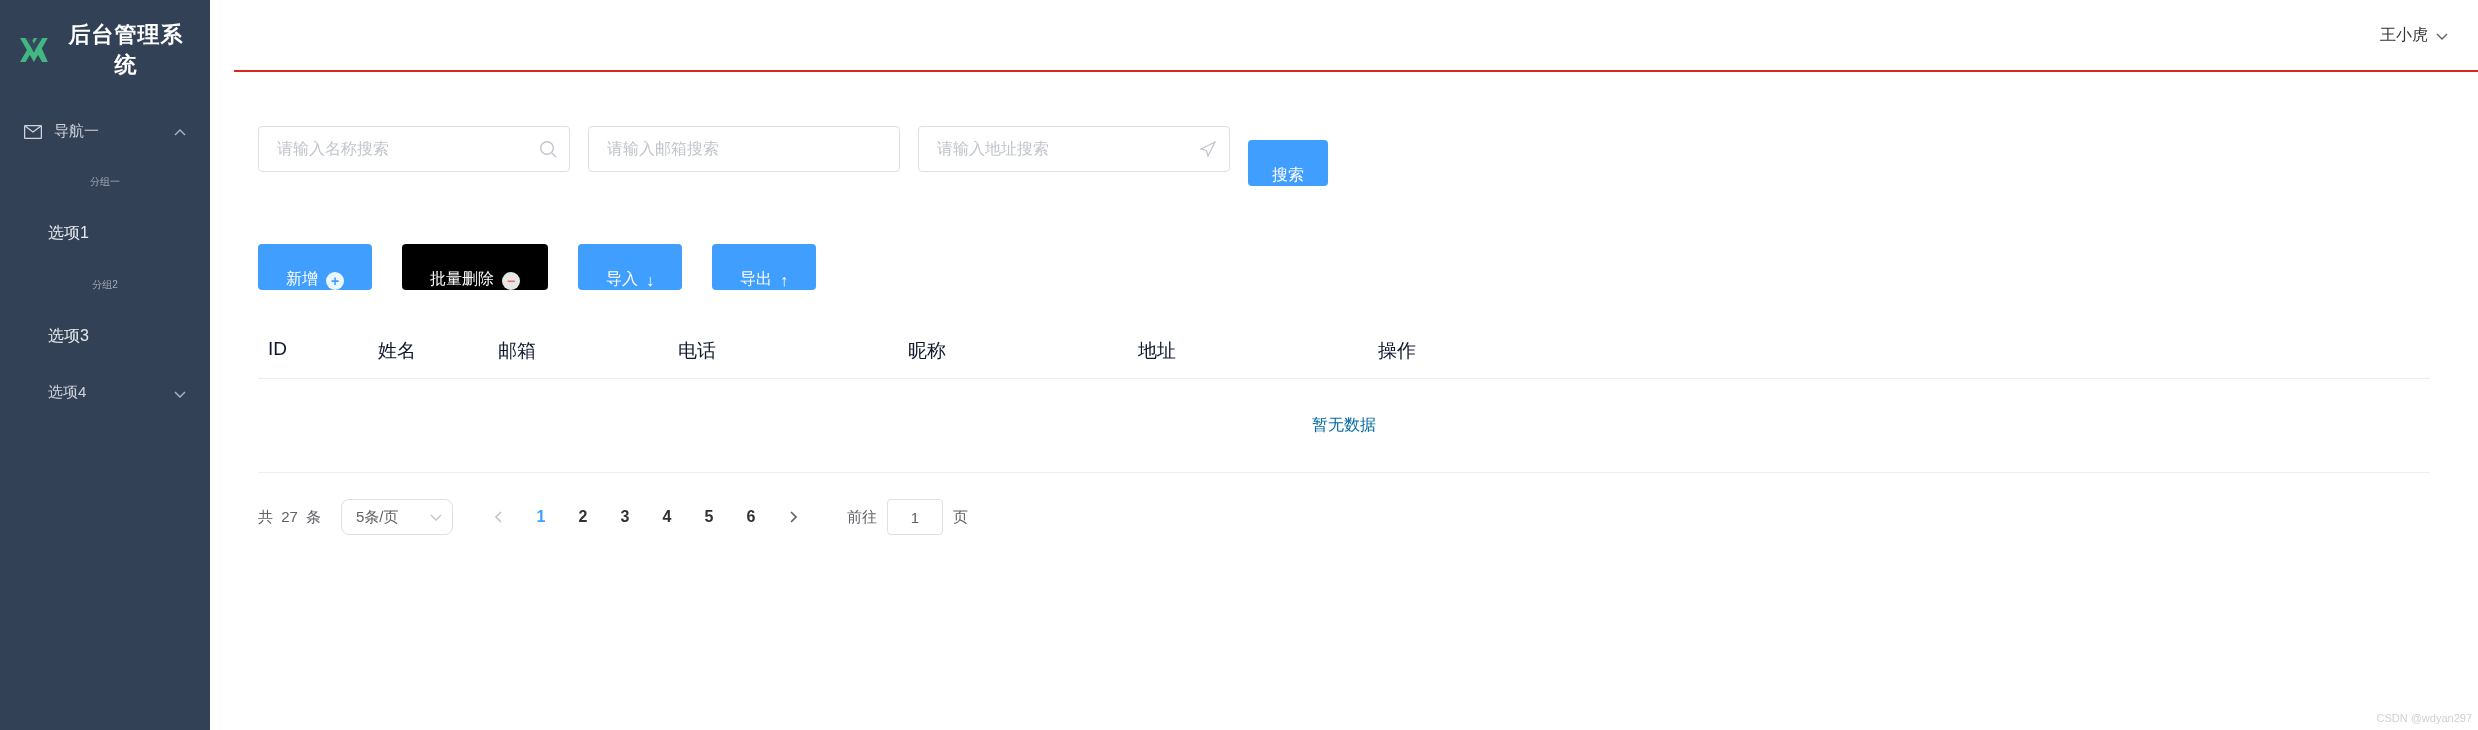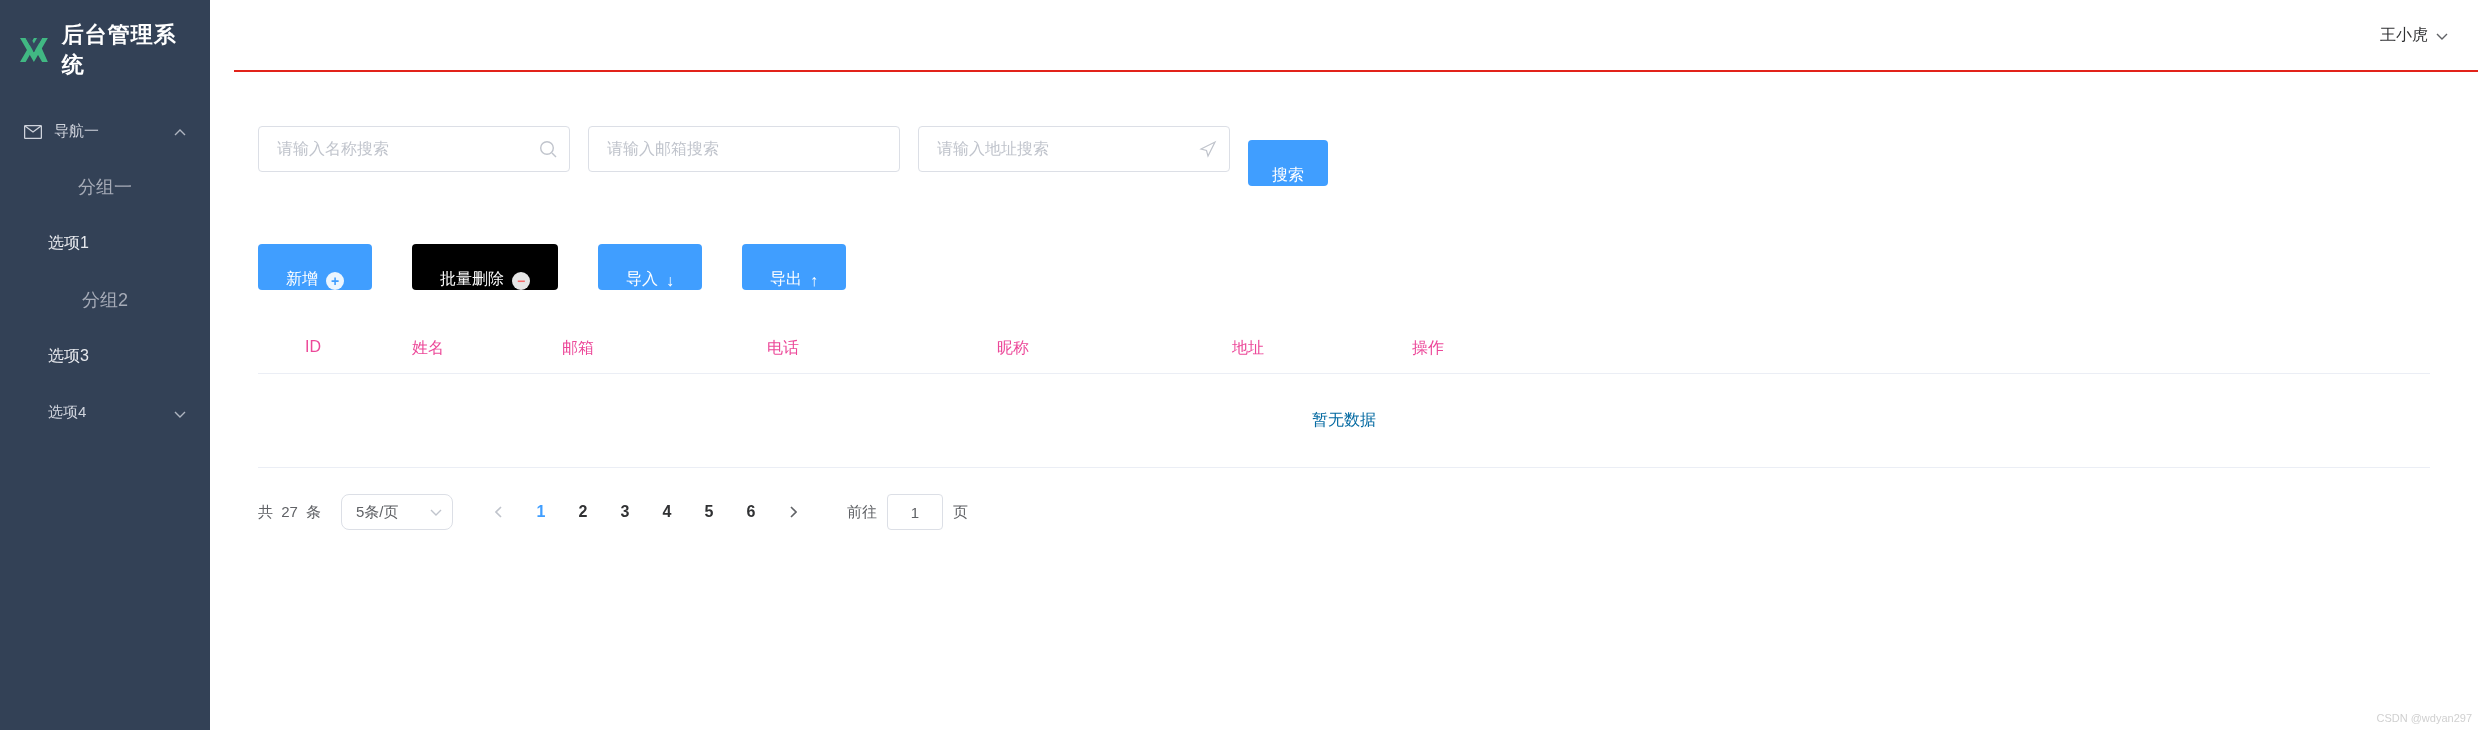--- a/index.html
+++ b/index.html
@@ -1,49 +1,49 @@
 <!DOCTYPE html>
 <html><head>
 <meta charset="utf-8">
 <style>
 *{box-sizing:border-box;margin:0;padding:0;}
 body{font-family:-apple-system,BlinkMacSystemFont,"Helvetica Neue",Arial,"Microsoft YaHei",sans-serif;font-size:14px;color:#606266;background:#fff;}
 .layout{display:flex;width:2478px;height:730px;overflow:hidden;}
 .sidebar{width:210px;background:#334156;color:#fff;flex-shrink:0;display:flex;flex-direction:column;}
-.logo{display:flex;align-items:center;padding:20px 20px 24px 20px;}
+.logo{display:flex;align-items:center;padding:20px 20px 24px 20px;text-align:center;}
 .logo svg{width:30px;height:26px;margin-right:14px;}
 .logo-text{color:#fff;font-size:22px;font-weight:700;letter-spacing:1px;}
 .menu{flex:1;overflow:hidden;}
 .menu-group{display:flex;align-items:center;padding:18px 24px;cursor:pointer;font-size:15px;color:#cfd3dc;}
 .menu-group .icon{margin-right:12px;display:inline-flex;}
 .menu-group .label{flex:1;}
 .menu-group .chev{opacity:.8;}
-.menu-sub{padding:16px 0;text-align:center;font-size:18px;color:#a6abb7;}
+.menu-sub{padding:16px 0;text-align:center;font-size:10px;color:#a6abb7;}
 .menu-item{padding:18px 0 18px 48px;font-size:16px;color:#e8eaee;cursor:pointer;}
 .main{flex:1;display:flex;flex-direction:column;}
 .topbar{height:72px;border-bottom:2px solid #e2231a;display:flex;align-items:center;justify-content:flex-end;padding:0 30px;margin-left:24px;}
 .user{display:flex;align-items:center;font-size:16px;color:#303133;cursor:pointer;}
 .user .caret{margin-left:8px;}
 .content{padding:40px 48px 0 48px;}
 .search-row{display:flex;gap:18px;align-items:center;margin-bottom:30px;}
 .el-input{position:relative;width:312px;height:46px;border:1px solid #dcdfe6;border-radius:4px;display:flex;align-items:center;background:#fff;}
 .el-input input{border:none;outline:none;flex:1;height:100%;padding:0 42px 0 18px;font-size:16px;color:#606266;background:transparent;}
 .el-input input::placeholder{color:#c0c4cc;}
 .el-input .suffix{position:absolute;right:12px;top:50%;transform:translateY(-50%);color:#c0c4cc;display:flex;}
 .btn{height:46px;padding:0 24px;border:none;border-radius:4px;font-size:16px;cursor:pointer;display:inline-flex;align-items:flex-end;gap:8px;color:#fff;margin-top:28px;}
 .btn-primary{background:#409eff;}
 .btn-danger{background:#000000;}
 .btn .circ{width:18px;height:18px;border-radius:50%;background:rgba(255,255,255,.9);display:inline-flex;align-items:center;justify-content:center;font-size:14px;font-weight:700;}
 .btn .circ.plus{color:#409eff;}
 .btn .circ.minus{color:#f56c6c;}
 .btn .arrow{font-size:16px;}
-.action-row{display:flex;gap:40px;margin-bottom:34px;}
+.action-row{display:flex;gap:30px;margin-bottom:34px;}
 .action-row .btn{padding:0 28px;}
 .table{width:100%;}
-.thead{display:flex;padding:14px 0;border-bottom:1px solid #ebeef5;font-size:16px;color:#ec4899;font-weight:500;text-align:center;}
+.thead{display:flex;padding:14px 0;border-bottom:1px solid #ebeef5;font-size:19px;color:#0f172a;font-weight:500;}
 .th{padding:0 10px;}
 .th-id{width:110px;}
 .th-name{width:120px;}
 .th-email{width:180px;}
 .th-phone{width:230px;}
 .th-nick{width:230px;}
 .th-addr{width:240px;}
 .th-op{width:120px;}
 .empty{padding:36px 0;text-align:center;font-size:16px;color:#0369a1;border-bottom:1px solid #ebeef5;}
 .pagination{display:flex;align-items:center;padding:26px 0;font-size:15px;color:#606266;gap:6px;}

